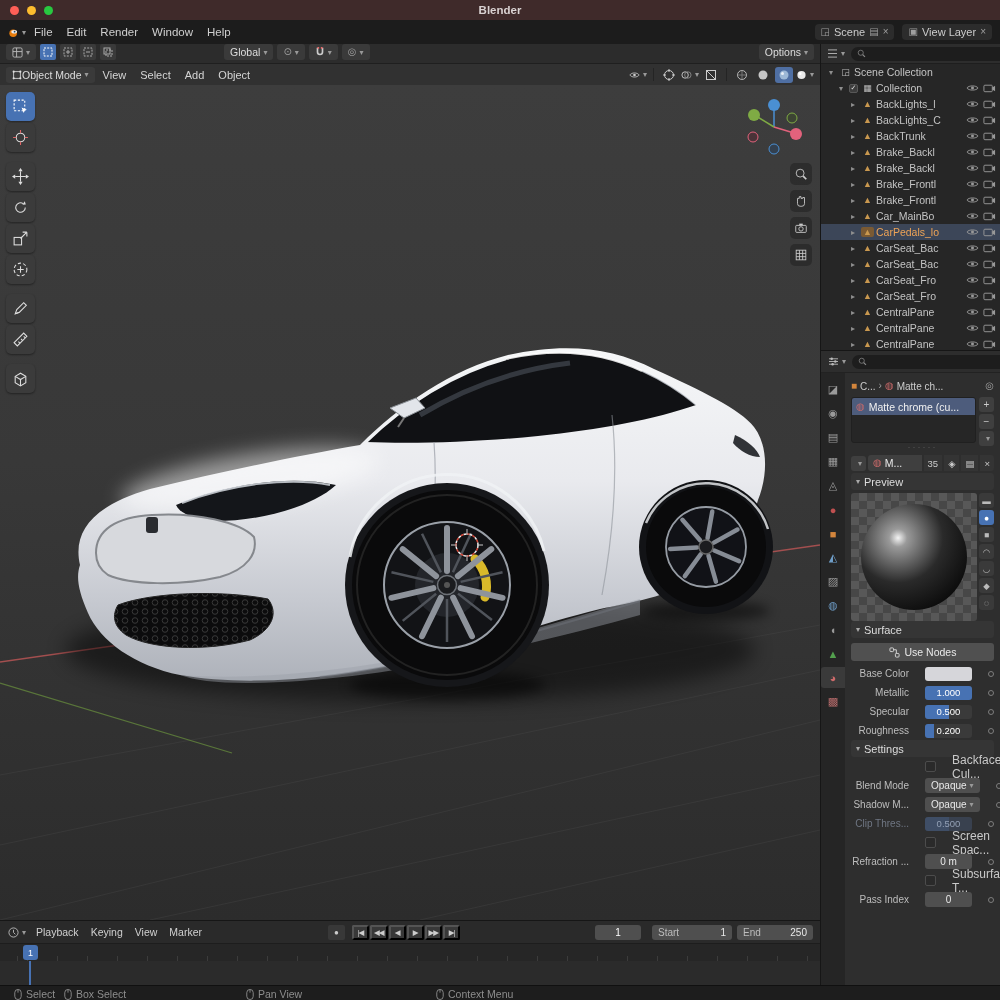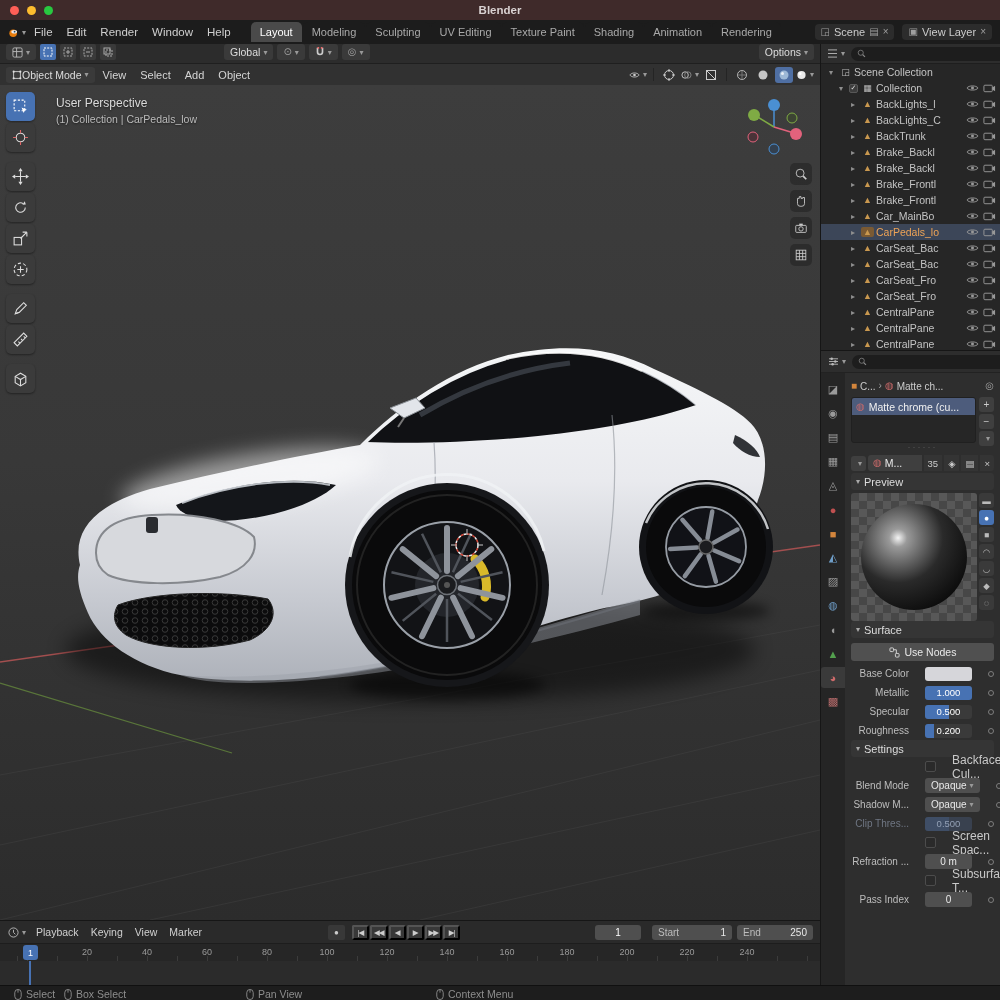--- a/index.html
+++ b/index.html
@@ -181,31 +181,20 @@
         </svg>
       </span>
     <nav style="display:flex">
 
     <button class="menu">File</button>
         <button class="menu">Edit</button>
         <button class="menu">Render</button>
         <button class="menu">Window</button>
         <button class="menu">Help</button>
       </nav>
-    <div class="wtabs">
-
-    <button class="wtab active">Layout</button>
-        <button class="wtab">Modeling</button>
-        <button class="wtab">Sculpting</button>
-        <button class="wtab">UV Editing</button>
-        <button class="wtab">Texture Paint</button>
-        <button class="wtab">Shading</button>
-        <button class="wtab">Animation</button>
-        <button class="wtab">Rendering</button>
-      </div>
     <div class="mbright">
       <span class="chip">
         <span class="ic">◲</span>
         <span>Scene</span>
         <span class="ic">▤</span>
         <span class="ic">×</span>
       </span>
       <span class="chip">
         <span class="ic">▣</span>
         <span>View Layer</span>
@@ -451,24 +440,20 @@
         <path d="M 350 472 A 99 99 0 0 1 544 466" stroke="#f0f2f5" stroke-width="3" fill="none" opacity=".85"></path>
 
         <g>
           <circle cx="467" cy="460" r="11" fill="none" stroke="#f0f0f0" stroke-width="1.5" stroke-dasharray="3 3"></circle>
           <circle cx="467" cy="460" r="11" fill="none" stroke="#d94c3d" stroke-width="1.5" stroke-dasharray="3 3" stroke-dashoffset="3"></circle>
           <path d="M467 444v6M467 470v6M451 460h6M477 460h6" stroke="#c9c9c9" stroke-width="1"></path>
         </g>
       </g>
     </svg>
 
-    <div class="vpoverlay">
-      <div>User Perspective</div>
-      <div class="sub">(1) Collection | CarPedals_low</div>
-    </div>
 
     <div class="lefttools">
       <button class="tbtn active">
           <svg viewBox="0 0 16 16">
             <rect x="2" y="2" width="10" height="10" fill="none" stroke="#fff" stroke-dasharray="2 1.5"></rect>
             <path d="M9 9l5 2-2 1-1 2z" fill="#fff"></path>
           </svg>
         </button>
       <button class="tbtn">
           <svg viewBox="0 0 16 16">
@@ -1156,35 +1141,20 @@
         <span class="rl">Start</span>
         <span>1</span>
       </span>
       <span class="rangefield" style="left:737px;width:76px">
         <span class="rl">End</span>
         <span>250</span>
       </span>
     </div>
     <div class="tlruler">
       <div class="tickmarks"></div>
-      <div class="ticknums">
-
-      <span>20</span>
-          <span>40</span>
-          <span>60</span>
-          <span>80</span>
-          <span>100</span>
-          <span>120</span>
-          <span>140</span>
-          <span>160</span>
-          <span>180</span>
-          <span>200</span>
-          <span>220</span>
-          <span>240</span>
-        </div>
       <span class="phpill">1</span>
     </div>
     <div class="tltrack">
       <span class="phline"></span>
     </div>
   </div>
 
   <div class="statusbar">
 
       <span class="sbitem">

